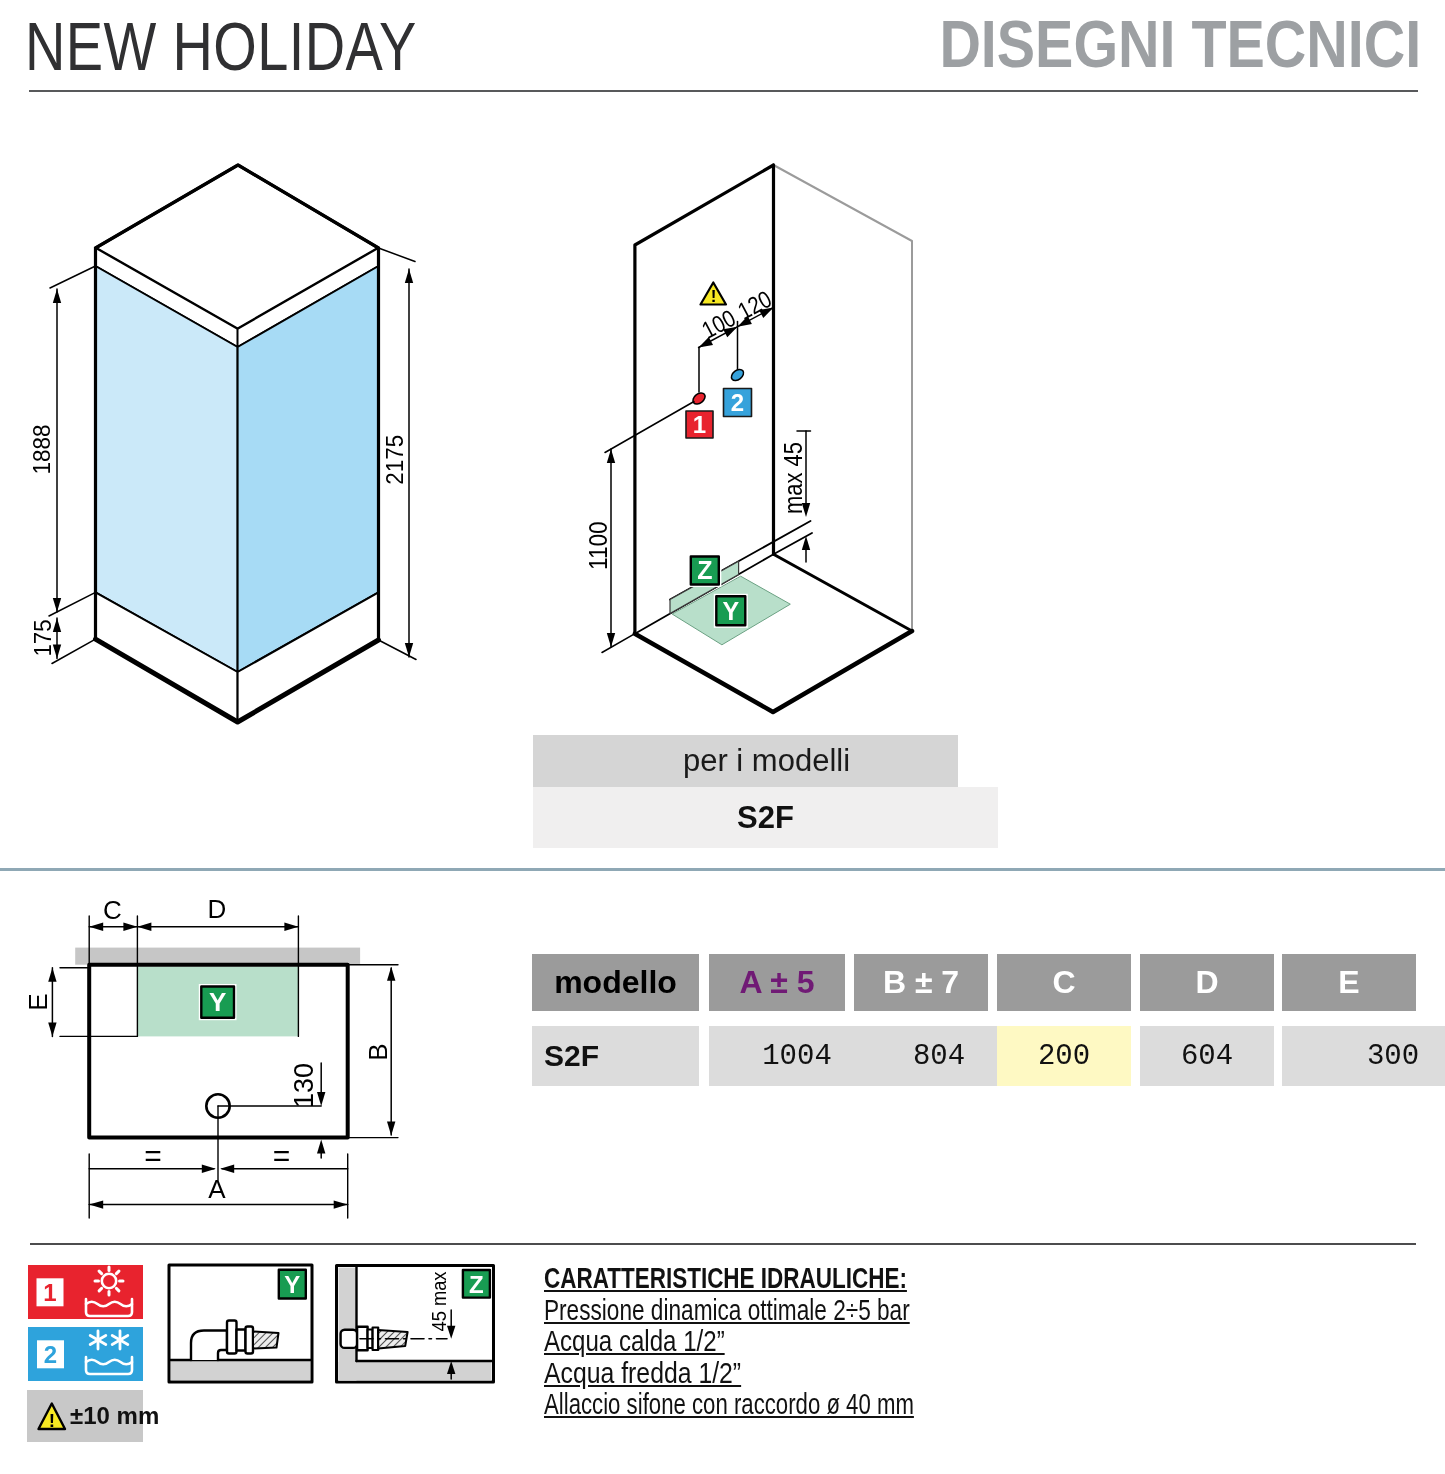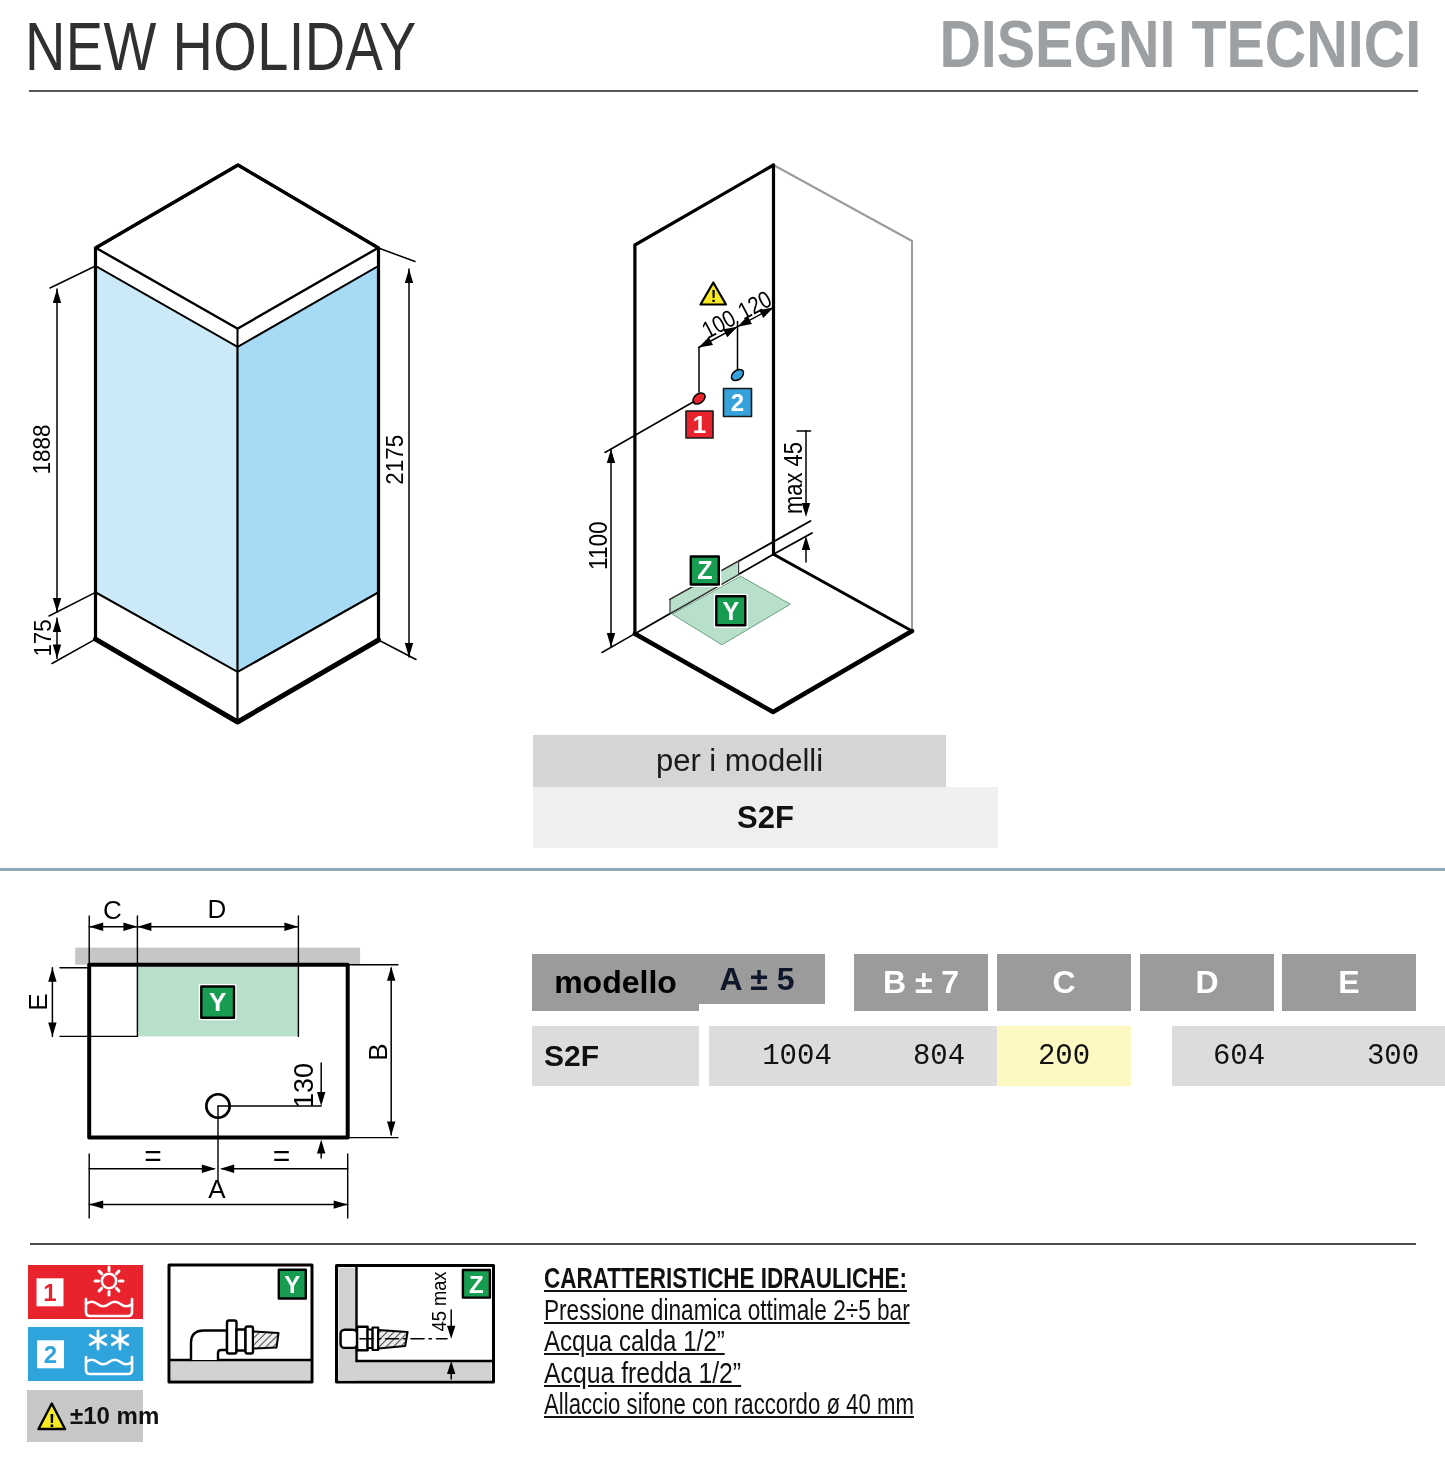--- a/index.html
+++ b/index.html
@@ -128,21 +128,21 @@
 
   <line x1="797" y1="431" x2="810.5" y2="431" stroke="#000" stroke-width="1.5"></line>
   <line x1="806" y1="431" x2="806" y2="504" stroke="#000" stroke-width="1.5"></line>
   <polygon points="806,517 801.8,503 810.2,503" fill="#000"></polygon>
   <line x1="806" y1="550" x2="806" y2="562" stroke="#000" stroke-width="1.5"></line>
   <polygon points="806,536 801.8,550 810.2,550" fill="#000"></polygon>
   <text x="802" y="478" font-size="25" textLength="72" lengthAdjust="spacingAndGlyphs" transform="rotate(-90 802 478)" text-anchor="middle">max 45</text>
   </g>
 </svg>
 
-<div class="abs" style="left:533px;top:735px;width:413px;height:52px;background:#d5d5d5;display:flex;align-items:center;justify-content:center;font-size:31px;color:#1a1a1a;">per i modelli</div>
+<div class="abs" style="left:533px;top:735px;width:383px;height:52px;background:#d5d5d5;display:flex;align-items:center;justify-content:center;font-size:31px;color:#1a1a1a;padding-left:42px;">per i modelli</div>
 
 <div class="abs" style="left:533px;top:787px;width:465px;height:61px;background:#f0efef;display:flex;align-items:center;justify-content:center;font-size:31px;font-weight:bold;color:#111;">S2F</div>
 
 <div class="abs" style="left:0;top:868px;width:1445px;height:2.5px;background:#8fa8b5;"></div>
 
 <svg width="460" height="400" viewBox="0 0 460 400" style="left:0;top:880px;">
   <g stroke-linejoin="round" stroke-linecap="round" transform="translate(0,-880)">
 
   <rect x="75.2" y="947.6" width="284.9" height="17.1" fill="#c6c6c6"></rect>
 
@@ -207,31 +207,31 @@
 
   <line x1="89.2" y1="1204.6" x2="347.7" y2="1204.6" stroke="#000" stroke-width="1.5"></line>
   <polygon points="89.2,1204.6 103.2,1200.4 103.2,1208.8" fill="#000"></polygon>
   <polygon points="347.7,1204.6 333.7,1200.4 333.7,1208.8" fill="#000"></polygon>
 
   <text x="216.8" y="1198" font-size="26" text-anchor="middle">A</text>
   </g>
 </svg>
 
 <div class="abs" style="left:532px;top:954px;width:167px;height:57px;background:#9b9b9b;display:flex;align-items:center;justify-content:center;font-size:32px;font-weight:bold;color:#000000;">modello</div>
-<div class="abs" style="left:689px;top:954px;width:136px;height:50px;background:#9b9b9b;display:flex;align-items:center;justify-content:center;font-size:32px;font-weight:bold;color:#0f172a;">A ± 5</div>
+<div class="abs" style="left:709px;top:954px;width:136px;height:57px;background:#9b9b9b;display:flex;align-items:center;justify-content:center;font-size:32px;font-weight:bold;color:#701a75;">A ± 5</div>
 <div class="abs" style="left:854px;top:954px;width:134px;height:57px;background:#9b9b9b;display:flex;align-items:center;justify-content:center;font-size:32px;font-weight:bold;color:#fff;">B ± 7</div>
 <div class="abs" style="left:997px;top:954px;width:134px;height:57px;background:#9b9b9b;display:flex;align-items:center;justify-content:center;font-size:32px;font-weight:bold;color:#fff;">C</div>
 <div class="abs" style="left:1140px;top:954px;width:134px;height:57px;background:#9b9b9b;display:flex;align-items:center;justify-content:center;font-size:32px;font-weight:bold;color:#fff;">D</div>
 <div class="abs" style="left:1282px;top:954px;width:134px;height:57px;background:#9b9b9b;display:flex;align-items:center;justify-content:center;font-size:32px;font-weight:bold;color:#fff;">E</div>
 
 <div class="abs" style="left:532px;top:1026px;width:167px;height:60px;background:#dcdcdc;display:flex;align-items:center;font-size:30px;font-weight:bold;color:#111;padding-left:12px;box-sizing:border-box;">S2F</div>
 <div class="abs" style="left:709px;top:1026px;width:136px;height:60px;background:#dcdcdc;display:flex;align-items:center;justify-content:center;font-size:29px;font-family:'Liberation Mono',monospace;color:#111;padding-left:20px;">1004</div>
 <div class="abs" style="left:854px;top:1026px;width:134px;height:60px;background:#dcdcdc;display:flex;align-items:center;justify-content:center;font-size:29px;font-family:'Liberation Mono',monospace;color:#111;padding-left:18px;">804</div>
 <div class="abs" style="left:997px;top:1026px;width:134px;height:60px;background:#fef9c3;display:flex;align-items:center;justify-content:center;font-size:29px;font-family:'Liberation Mono',monospace;color:#111;">200</div>
-<div class="abs" style="left:1140px;top:1026px;width:134px;height:60px;background:#dcdcdc;display:flex;align-items:center;justify-content:center;font-size:29px;font-family:'Liberation Mono',monospace;color:#111;margin-left:32px;">604</div>
+<div class="abs" style="left:1140px;top:1026px;width:134px;height:60px;background:#dcdcdc;display:flex;align-items:center;justify-content:center;font-size:29px;font-family:'Liberation Mono',monospace;color:#111;">604</div>
 <div class="abs" style="left:1282px;top:1026px;width:134px;height:60px;background:#dcdcdc;display:flex;align-items:center;justify-content:center;font-size:29px;font-family:'Liberation Mono',monospace;color:#111;padding-left:44px;">300</div>
 
 <div class="abs" style="left:30px;top:1243px;width:1386px;height:2px;background:#4c4c4e;"></div>
 
 <div class="abs" style="left:28px;top:1265px;width:115px;height:54px;background:#e8232e;"></div>
 
 <div class="abs" style="left:28px;top:1327px;width:115px;height:54px;background:#2ea3dc;"></div>
 
 <div class="abs" style="left:27px;top:1390px;width:116px;height:52px;background:#c8c8c8;"></div>
 

